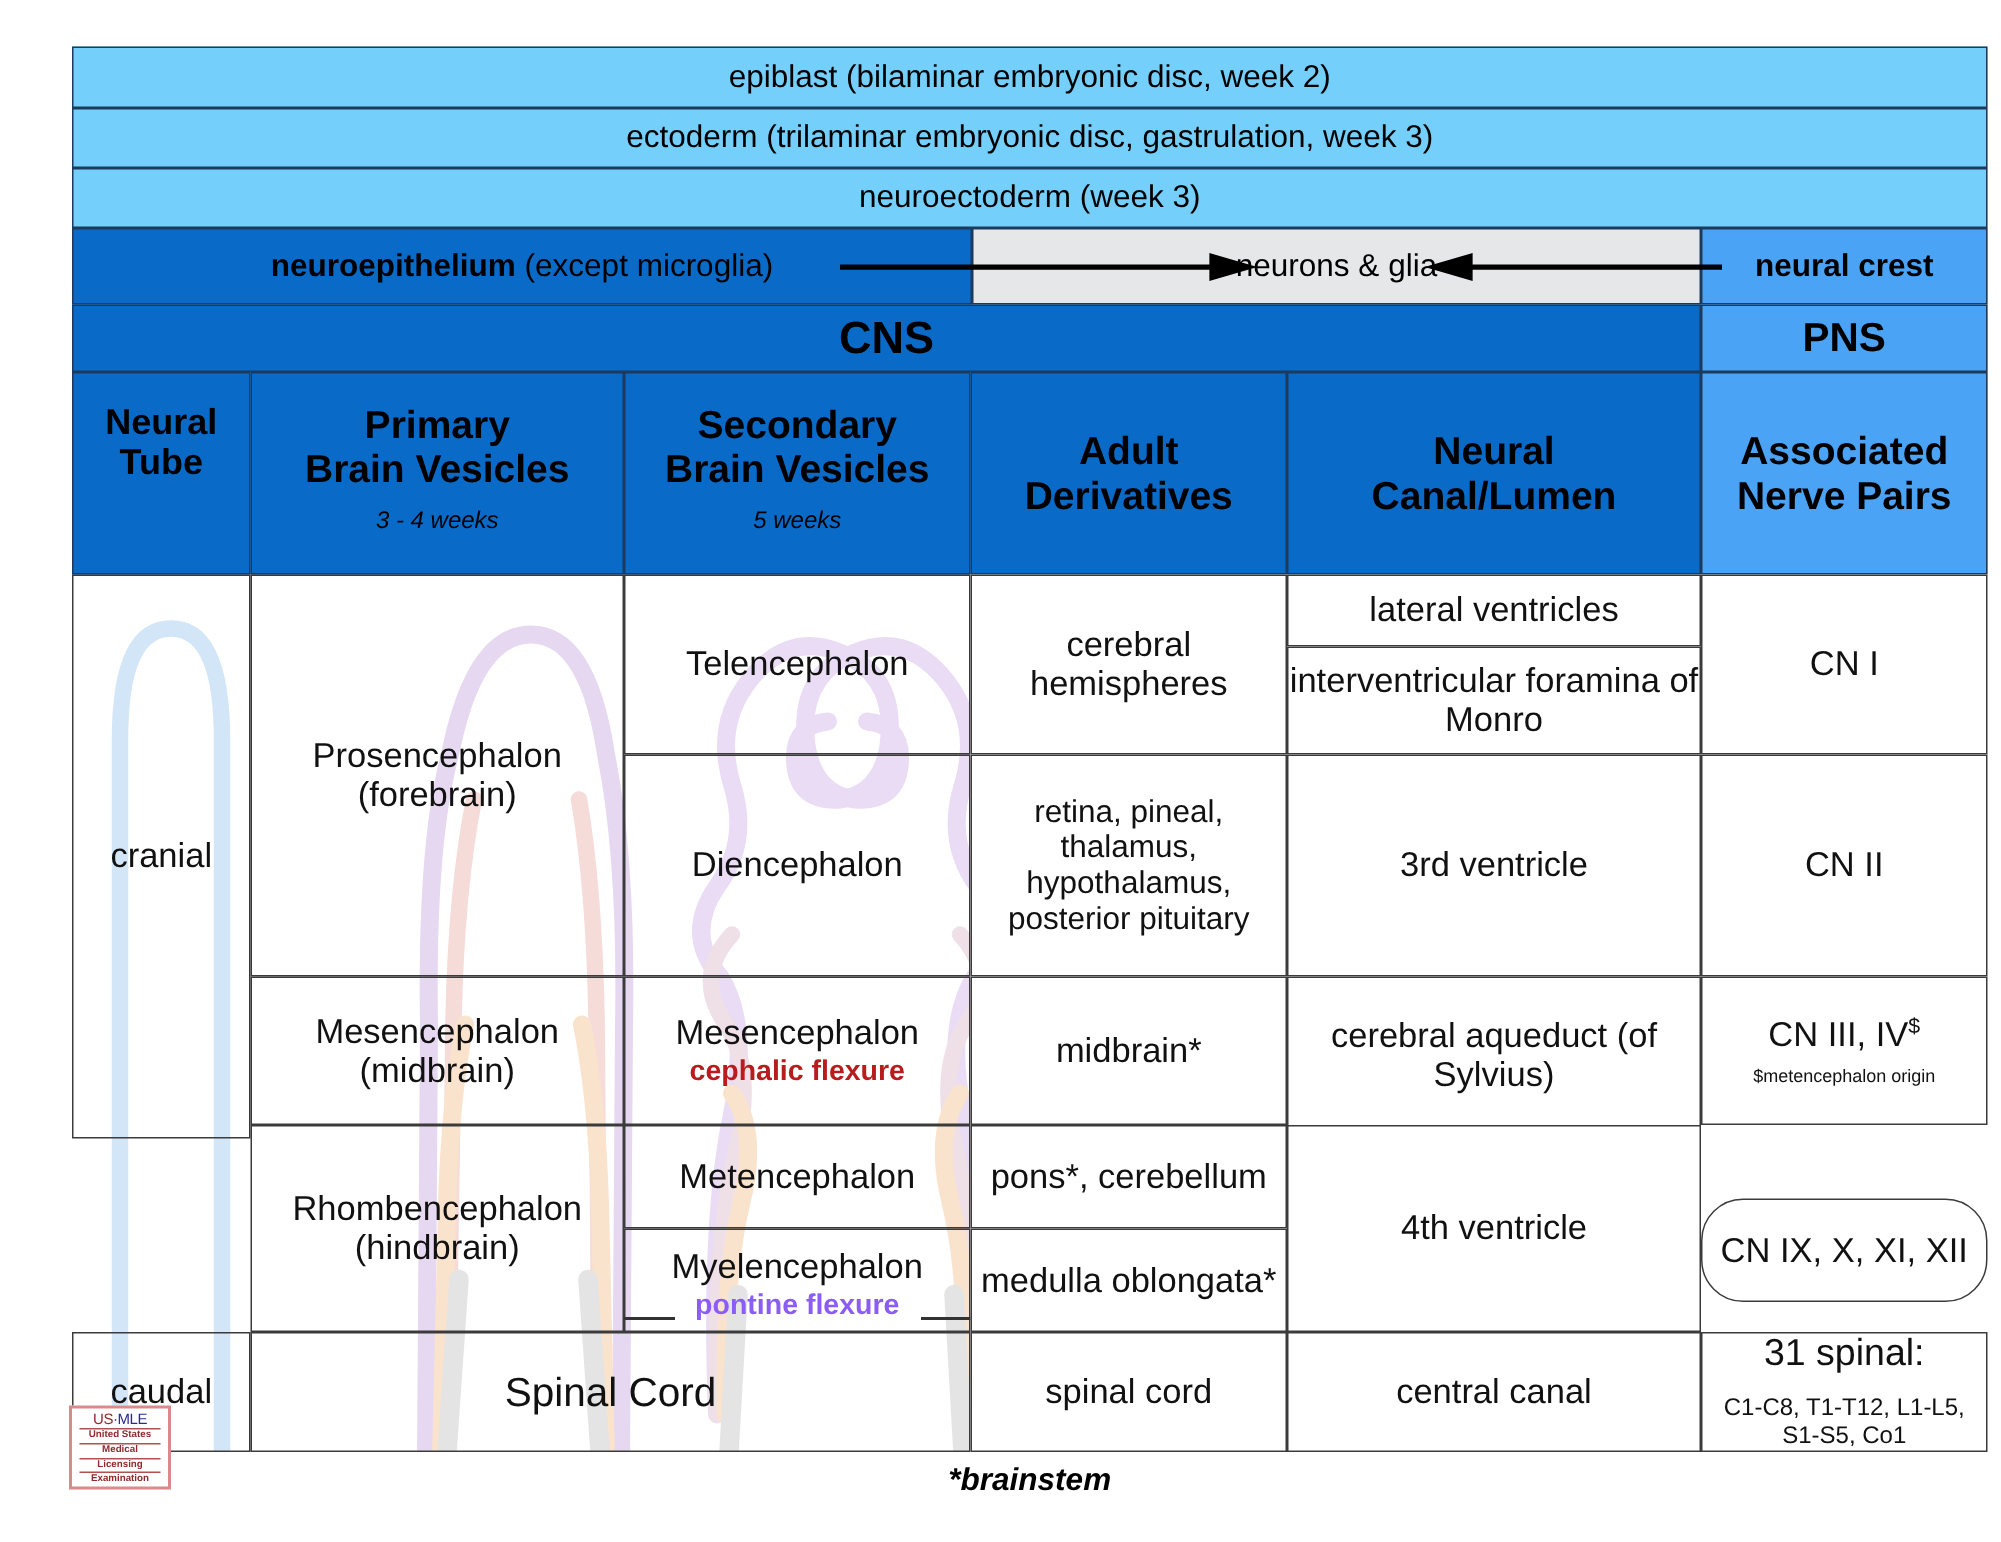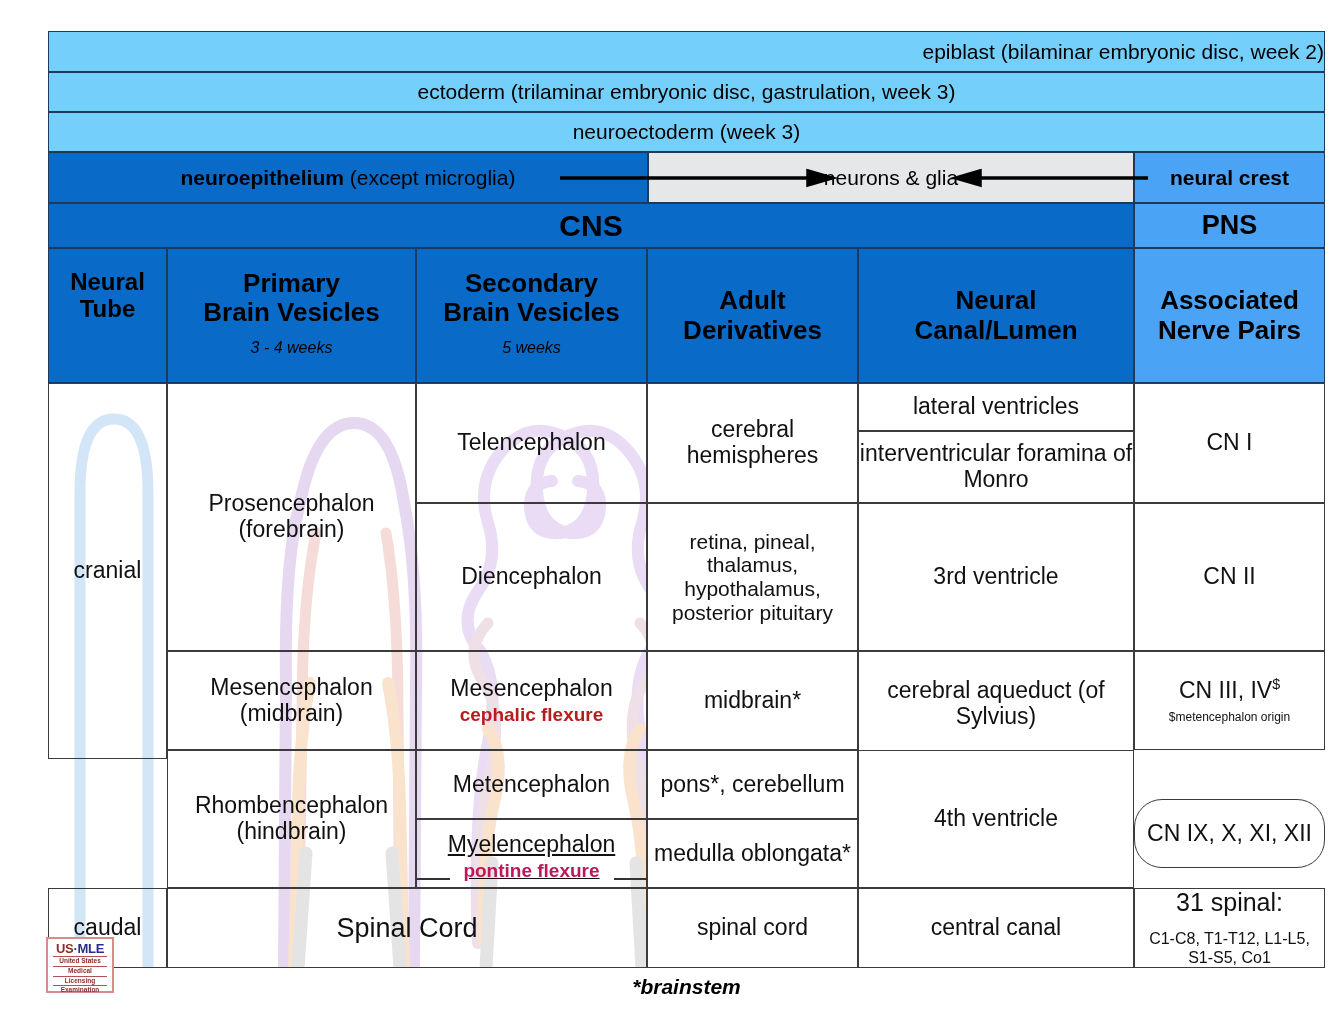--- a/index.html
+++ b/index.html
@@ -74,21 +74,21 @@
   .c-myel { background:#f3bd92; }
   .c-sc   { background:#dcdcdc; }
 
   .flexure{
     display:block;
     font-weight:bold;
     font-size:19px;
     margin-top:2px;
   }
   .flex-green{ color:#b91c1c; }
-  .flex-blue { color:#be185d; }
+  .flex-blue { color:#8b5cf6; }
 
   .sup{ font-size:0.62em; vertical-align:super; }
   .sub-note{ display:block; font-size:12px; margin-top:8px; }
   .sub-note2{ display:block; font-size:16px; margin-top:14px; line-height:1.18;}
 
   .footnote{
     position:absolute;
     left:0; top:944px; width:1277px;
     text-align:center;
     font-style:italic;
@@ -114,21 +114,21 @@
     background:#ffffff;
     border:2px solid #d98b8b;
     z-index:5;
     display:flex;
     flex-direction:column;
     align-items:center;
     justify-content:flex-start;
     padding-top:2px;
     box-sizing:border-box;
   }
-  .logo .l1{ font-weight:bold; font-size:13px; color:#2b2b8f; letter-spacing:-0.3px;}
+  .logo .l1{ font-weight:normal; font-size:10px; color:#2b2b8f; letter-spacing:-0.3px;}
   .logo .l1 .us{ color:#8f2b2b; }
   .logo .ln{
     font-size:6.5px; font-weight:bold; color:#8f2b2b;
     border-top:1px solid #b05050; width:54px; text-align:center; line-height:1.35;
   }
 </style>
 </head>
 <body>
 
 <div id="chart">
@@ -155,21 +155,21 @@
 
       <path d="M602 560 Q608 430 594 360 Q582 300 602 268 Q626 240 604 208
                Q582 178 594 140 Q606 100 582 70 Q556 38 522 52 Q486 66 489 108
                Q492 146 522 150 Q552 152 552 122 Q552 100 530 98" stroke="#e9dcf4" stroke-width="12"></path>
       <path d="M602 560 Q604 448 590 388 Q576 330 596 300 Q618 268 592 240" stroke="#efe0e7" stroke-width="11"></path>
       <path d="M596 560 Q598 470 586 420 Q574 372 592 346" stroke="#fae3cd" stroke-width="12"></path>
       <path d="M594 585 L588 480" stroke="#e4e4e4" stroke-width="13"></path>
     </g>
   </svg>
 
-  <div class="cell band cellz" style="left:0;top:0;width:1277px;height:41px;justify-content:flex-end;">
+  <div class="cell band cellz" style="left:0;top:0;width:1277px;height:41px;">
     <span>epiblast (bilaminar embryonic disc, week 2)</span>
   </div>
   <div class="cell band cellz" style="left:0;top:41px;width:1277px;height:40px;">
     <span>ectoderm (trilaminar embryonic disc, gastrulation, week 3)</span>
   </div>
   <div class="cell band cellz" style="left:0;top:81px;width:1277px;height:40px;">
     <span>neuroectoderm (week 3)</span>
   </div>
 
   <div class="cell dk cellz ne-label" style="left:0;top:121px;width:600px;height:51px;">
@@ -271,21 +271,21 @@
   <div class="cell white cellz body-cell" style="left:368px;top:620px;width:231px;height:99px;background:transparent;">
     <div>
       <span style="display:block">Mesencephalon</span>
       <span class="flexure flex-green">cephalic flexure</span>
     </div>
   </div>
   <div class="cell white cellz body-cell" style="left:368px;top:719px;width:231px;height:69px;background:transparent;">
     <span>Metencephalon</span>
   </div>
   <div class="cell white cellz body-cell" style="left:368px;top:788px;width:231px;height:69px;background:transparent;">
-    <div style="margin-top:6px;text-decoration:underline;">
+    <div style="margin-top:6px;">
       <span style="display:block">Myelencephalon</span>
       <span class="flexure flex-blue">pontine flexure</span>
     </div>
   </div>
 
   <svg class="cellz" style="position:absolute;left:368px;top:840px;width:231px;height:16px;z-index:3;pointer-events:none;" viewBox="0 0 231 16" xmlns="http://www.w3.org/2000/svg">
     <g stroke="#333" stroke-width="2">
       <line x1="0" y1="8" x2="34" y2="8"></line>
       <line x1="198" y1="8" x2="231" y2="8"></line>
     </g>

